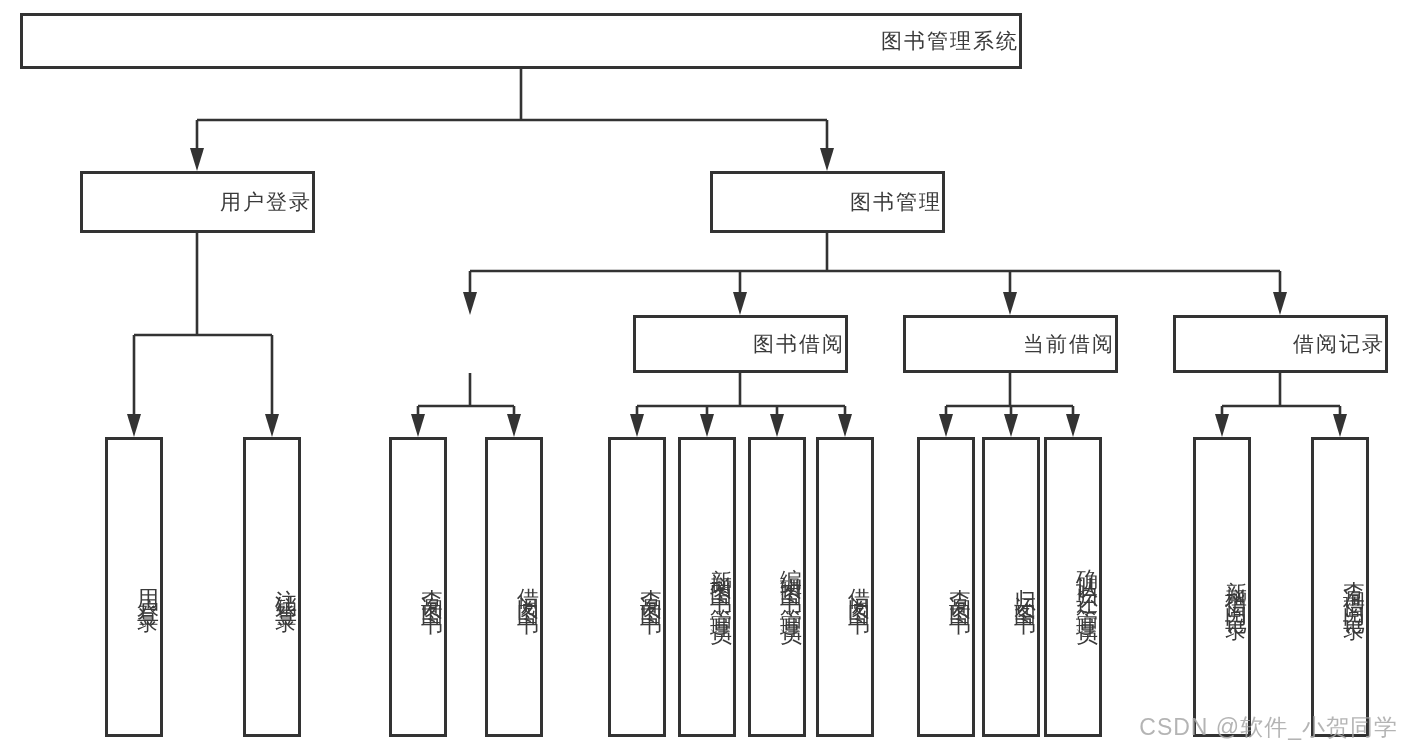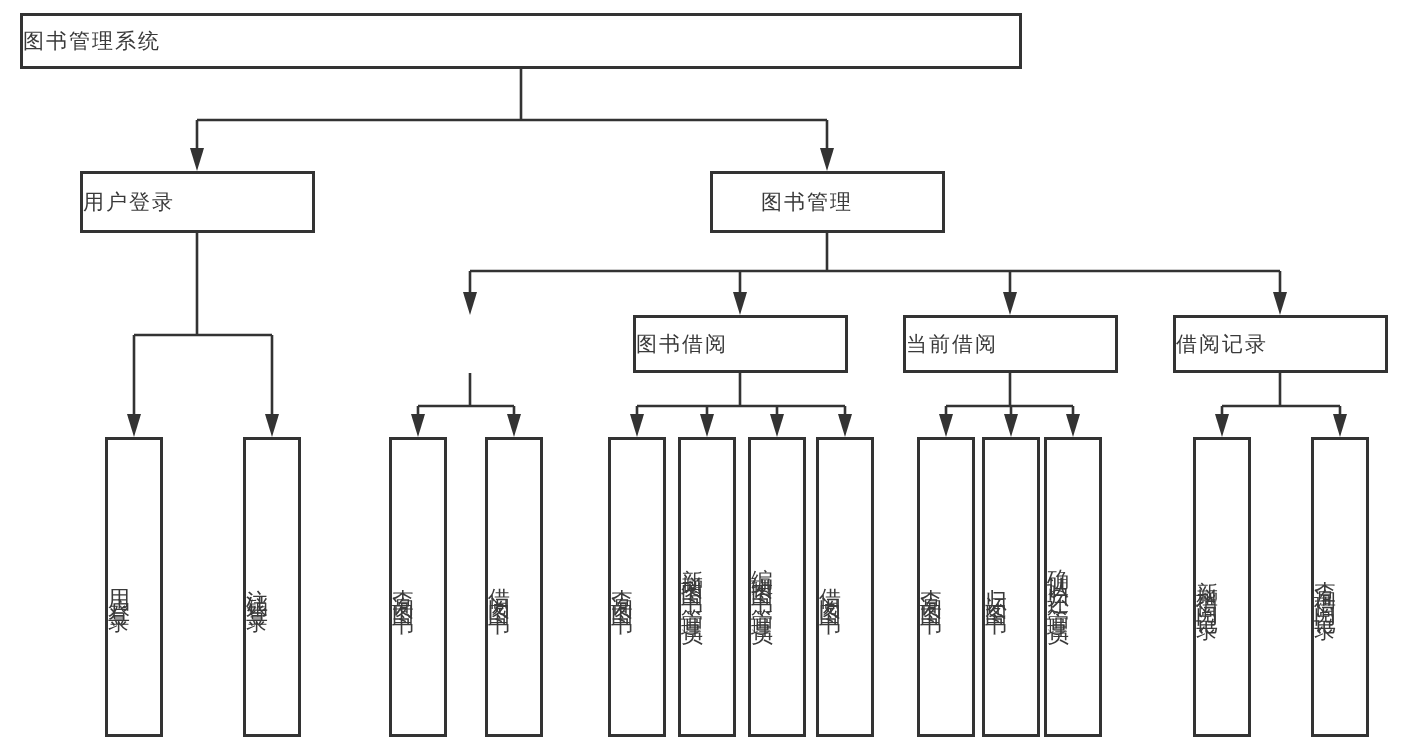--- a/index.html
+++ b/index.html
@@ -27,21 +27,21 @@
   svg.connectors polygon {
     fill: var(--line, #333333);
   }
 
   .box, .vbox {
     position: absolute;
     border: 3px solid var(--line, #333333);
     background: var(--box-fill, #ffffff);
     display: flex;
     align-items: center;
-    justify-content: flex-start;
+    justify-content: flex-end;
     color: var(--text, #3a3a3a);
   }
   .box span {
     font-size: 21px;
     letter-spacing: 2px;
     white-space: nowrap;
   }
   .vbox span {
     writing-mode: vertical-rl;
     text-orientation: mixed;
@@ -147,13 +147,14 @@
   <div class="vbox" style="left:1044px; top:437px; width:58px; height:300px;">
     <span>确认归还（管理员）</span>
   </div>
   <div class="vbox" style="left:1193px; top:437px; width:58px; height:300px;">
     <span>新增借阅记录</span>
   </div>
   <div class="vbox" style="left:1311px; top:437px; width:58px; height:300px;">
     <span>查询借阅记录</span>
   </div>
 
+  <div class="watermark">CSDN @软件_小贺同学</div>
 </div>
 
 </body></html>

